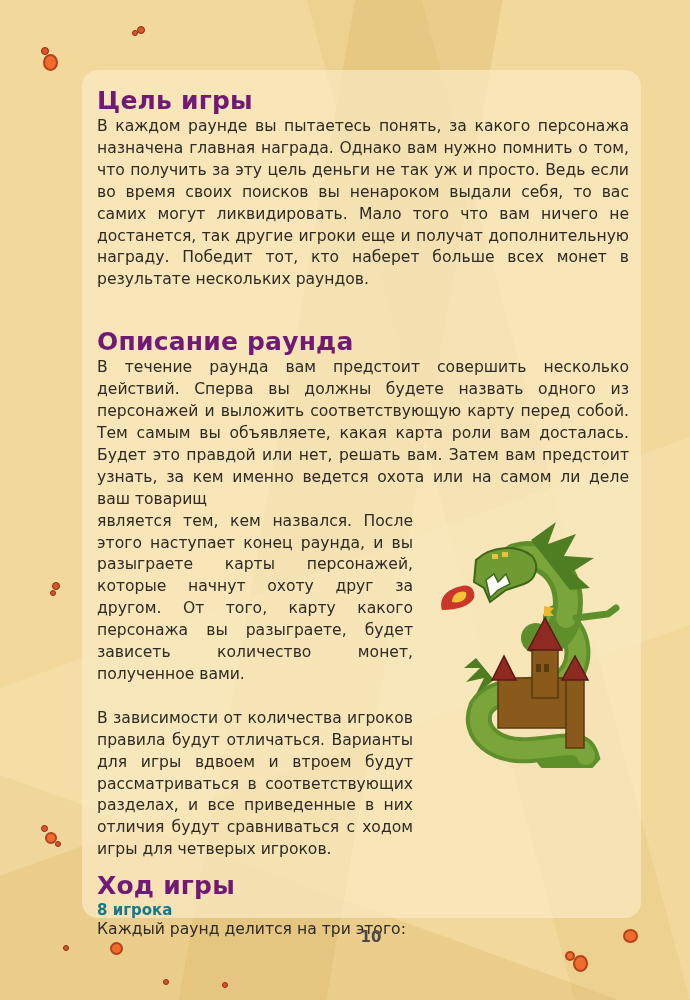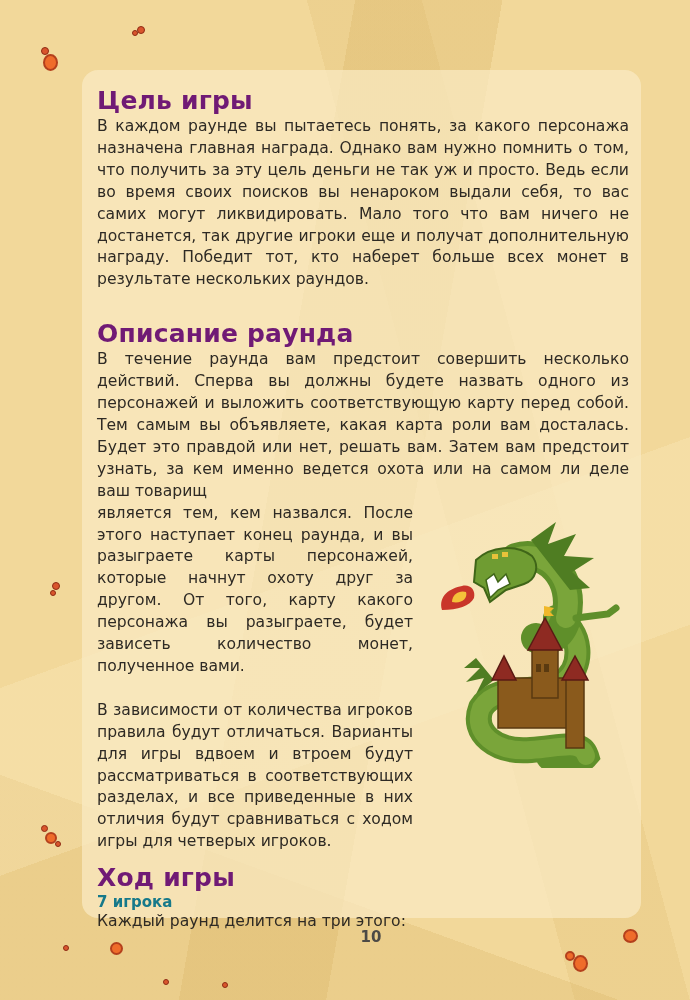--- a/index.html
+++ b/index.html
@@ -29,21 +29,21 @@
   .content { position:absolute; left:97px; top:86px; width:532px; }
   h2 {
     margin:0; color:#701a75; font-weight:bold;
     font-size:25px; line-height:30px; letter-spacing:0.2px;
   }
   h3 { margin:0; color:#16798a; font-weight:bold; font-size:15px; line-height:18px; }
   p {
     margin:0; color:#2e2a24; font-size:15.6px; line-height:21.9px;
     text-align:justify;
   }
-  .sec2 { margin-top:28px; }
+  .sec2 { margin-top:36px; }
   .sec3 { margin-top:10px; }
   .narrow { width:316px; }
   .gap { height:22px; }
 
   .dragon { position:absolute; left:436px; top:518px; width:190px; height:250px; }
   .page-num {
     position:absolute; left:0; width:690px; top:928px; text-align:center;
     font-size:15px; font-weight:bold; color:#4c4a46;padding-left:26px;
   }
 </style>
@@ -83,21 +83,21 @@
   <section class="sec2">
     <h2>Описание раунда</h2>
     <p>В течение раунда вам предстоит совершить несколько действий. Сперва вы должны будете назвать одного из персонажей и выложить соответствующую карту перед собой. Тем самым вы объявляете, какая карта роли вам досталась. Будет это правдой или нет, решать вам. Затем вам предстоит узнать, за кем именно ведется охота или на самом ли деле ваш товарищ</p>
     <p class="narrow">является тем, кем назвался. После этого наступает конец раунда, и вы разыграете карты персонажей, которые начнут охоту друг за другом. От того, карту какого персонажа вы разыграете, будет зависеть количество монет, полученное вами.</p>
     <div class="gap"></div>
     <p class="narrow">В зависимости от количества игроков правила будут отличаться. Варианты для игры вдвоем и втроем будут рассматриваться в соответствующих разделах, и все приведенные в них отличия будут сравниваться с ходом игры для четверых игроков.</p>
   </section>
 
   <section class="sec3">
     <h2>Ход игры</h2>
-    <h3>7 игрока</h3>
+    <h3>8 игрока</h3>
     <p>Каждый раунд делится на три этого:</p>
   </section>
 </div>
 
 <svg class="dragon" viewBox="0 0 190 250">
 
   <path d="M6 92 C2 78 14 70 26 68 C34 66 40 72 38 80 C34 88 22 92 6 92 Z" fill="#c9362a"></path>
   <path d="M16 84 C16 76 24 72 30 74 C32 80 26 86 16 84 Z" fill="#f4c13a"></path>
 
   <path d="M120 100 C145 110 150 150 125 165 C100 178 60 165 45 190 C35 215 60 235 95 232 C125 230 145 222 150 238 C140 250 110 245 112 235" fill="none" stroke="#5f8f2a" stroke-width="26" stroke-linecap="round"></path>

